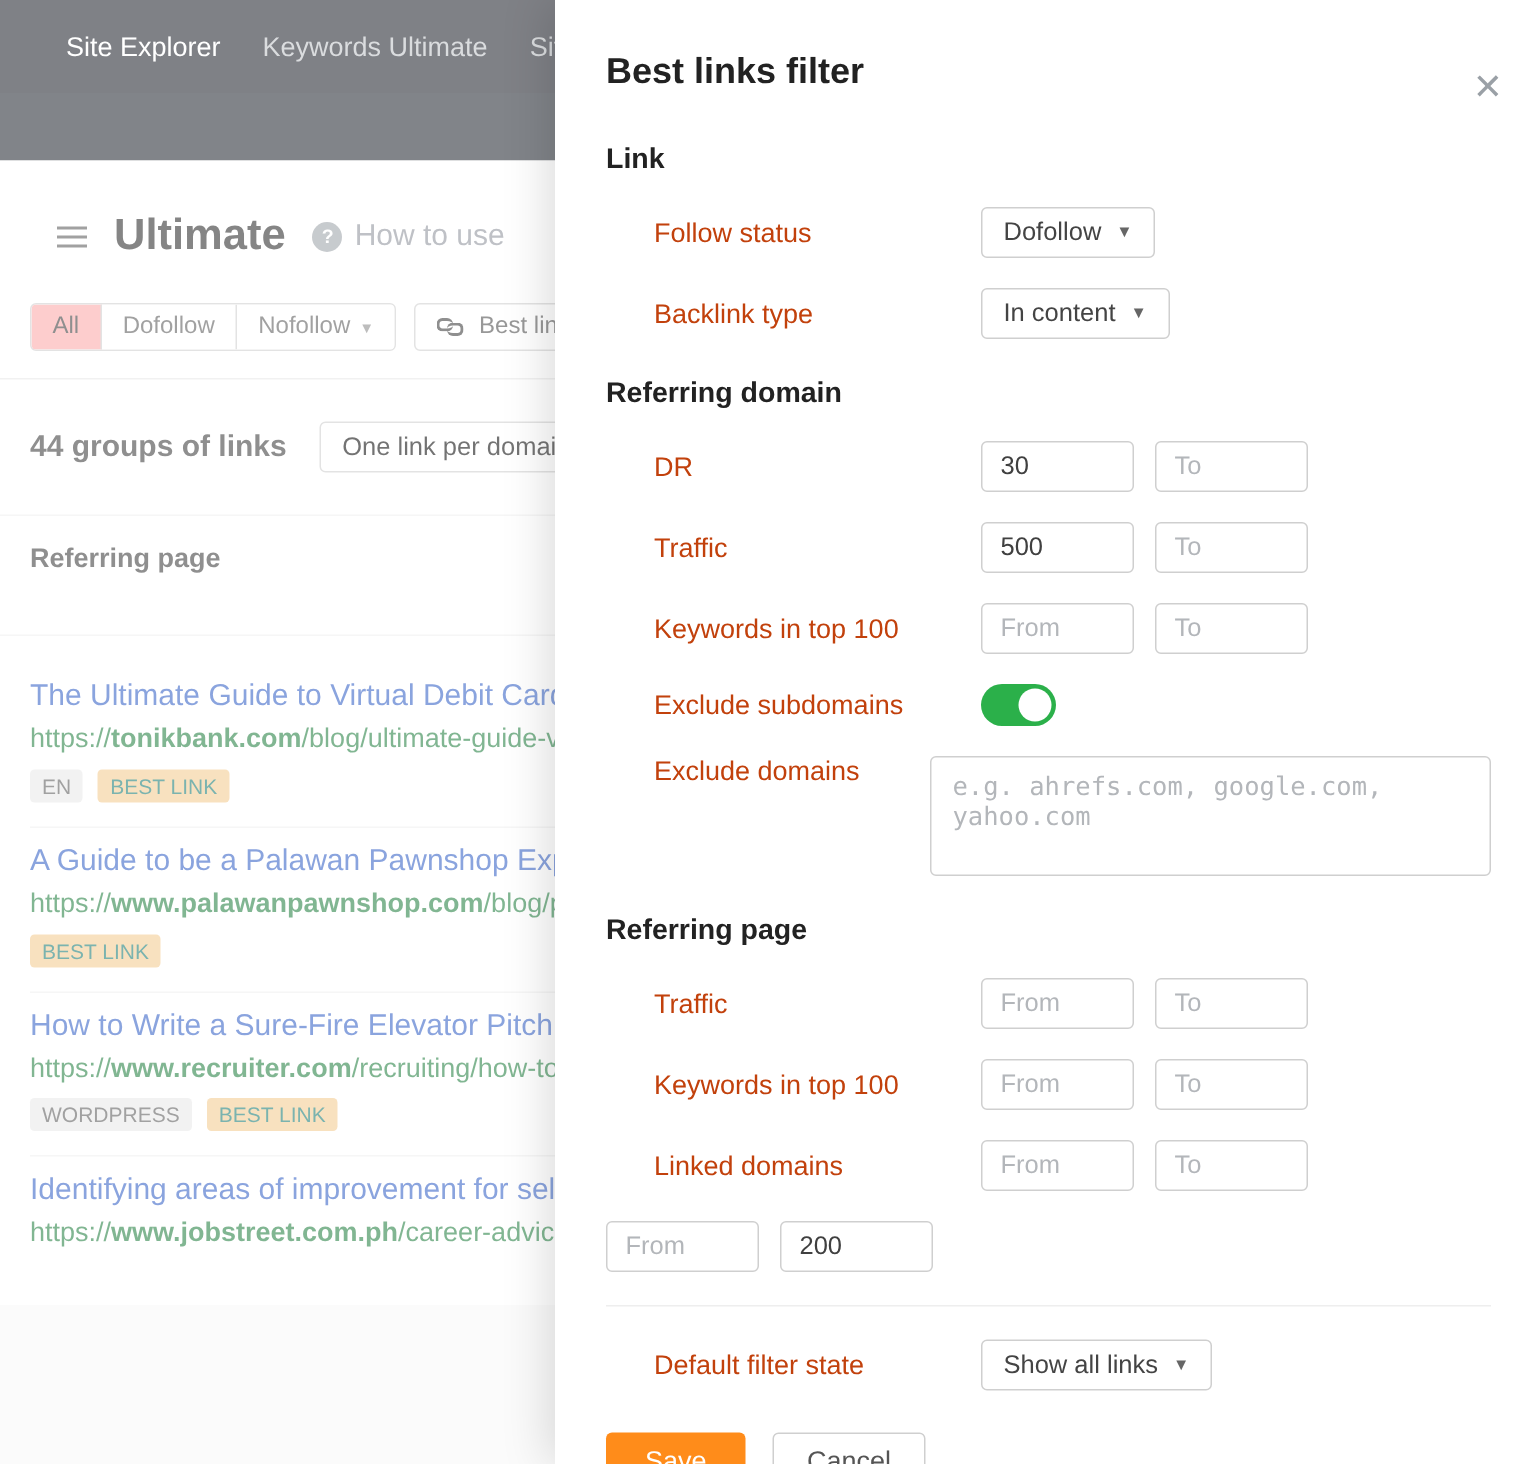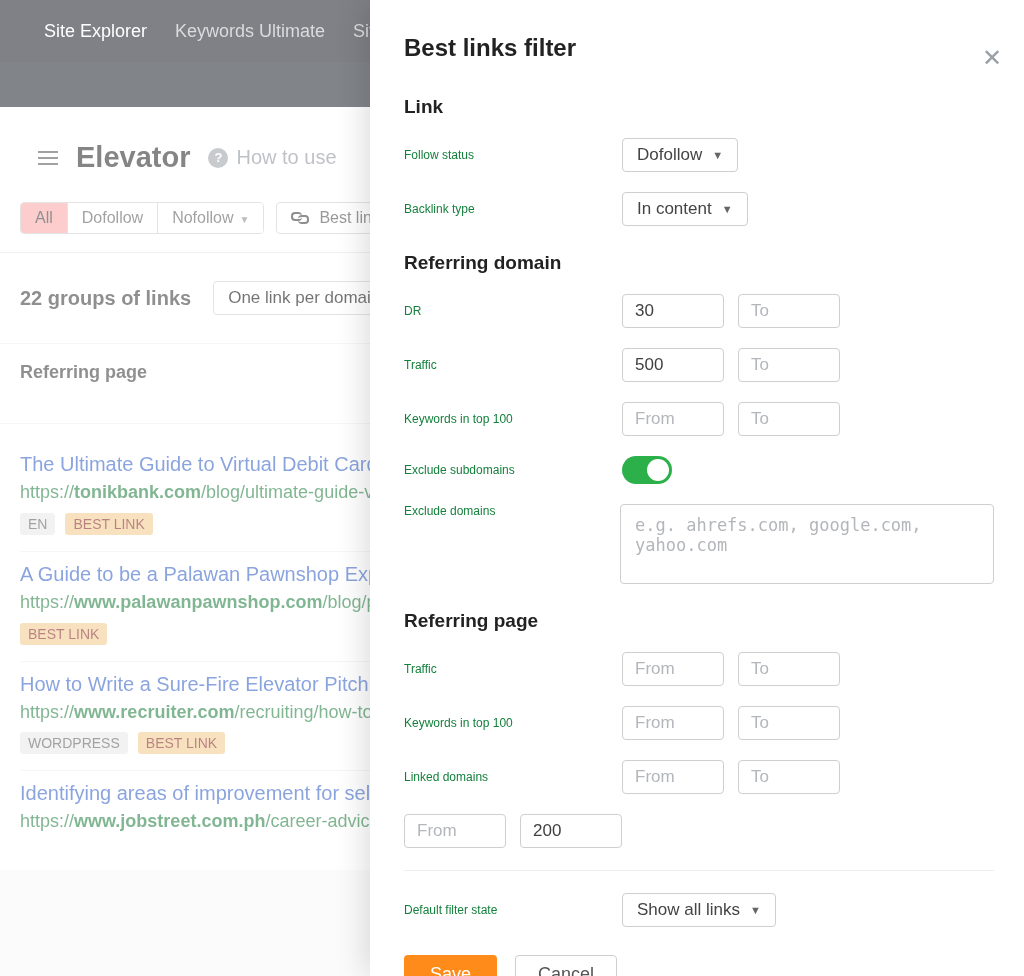--- a/index.html
+++ b/index.html
@@ -68,36 +68,36 @@
   .colhead{ padding:18px 20px 40px 20px; font-size:18px; font-weight:700; color:#333; border-bottom:1px solid #eee;}
 
   .result-list{ padding: 18px 20px;}
   .result{ padding:8px 0 16px 0; border-bottom:1px solid #eee;}
   .result a.title{ color:#2b59c3; font-size:20px; text-decoration:none; line-height:1.4;}
   .result .url{ color:#1b7a3a; font-size:18px; line-height:1.6; word-break:break-all;}
   .result .url b{ font-weight:700;}
   .dropcaret{color:#1b7a3a;font-size:11px;margin-left:4px;}
   .badges{ margin-top:6px; display:flex; gap:10px;}
   .badge{ font-size:14px; padding:3px 8px; border-radius:3px; background:#e8e8e8; color:#555; font-weight:500;}
-  .badge.best{ background:#f3c98b; color:#7f1d1d;}
+  .badge.best{ background:#f3c98b; color:#0f766e;}
 
   
   .dim{ position:absolute; inset:0; background:rgba(255,255,255,0.45); pointer-events:none;}
 
   
   .panel{
     position:absolute; top:0; right:0; width:654px; height:100%;
     background:#fff; box-shadow:-4px 0 30px rgba(0,0,0,.15);
     padding:34px 30px 20px 34px; overflow:auto;
   }
   .panel .close{ position:absolute; top:44px; right:22px; font-size:24px; color:#9aa0a6; cursor:pointer;}
   .panel h2{ font-size:24px; font-weight:700; color:#222; margin-bottom:34px;}
   .section-h{ font-size:19px; font-weight:700; margin:8px 0 20px 0; color:#222;}
   .row{ display:flex; align-items:center; margin-bottom:20px;}
-  .row .lab{ width:218px; font-size:12px; color:#15803d;}
+  .row .lab{ width:218px; font-size:18px; color:#c2410c;margin-left:32px;}
   .row .ctrls{ display:flex; gap:14px; align-items:center;}
   .sel-btn{ border:1px solid #cfcfcf; border-radius:4px; padding:6px 14px; font-size:17px; color:#444; background:#fff; cursor:pointer; display:flex; align-items:center; gap:10px;}
   .sel-btn .cv{font-size:11px;color:#666;}
   .inp{ border:1px solid #cfcfcf; border-radius:4px; padding:6px 12px; font-size:17px; color:#404040; width:102px;}
   .inp::placeholder{ color:#b3b6ba;}
   .ta{ border:1px solid #cfcfcf; border-radius:4px; padding:10px 14px; font-size:17px; width:374px; height:80px; resize:none;}
   .ta::placeholder{ color:#b3b6ba;}
 
   .toggle{ width:50px; height:28px; border-radius:14px; background:#2bb04a; position:relative; cursor:pointer;}
   .toggle .knob{ position:absolute; right:3px; top:3px; width:22px; height:22px; border-radius:50%; background:#fff;}
@@ -121,41 +121,41 @@
   <span>Competitive Analysis</span>
 
 </div>
 <div class="darkbar2"></div>
 
 <div class="page">
   <div class="page-head">
     <div class="hamb">
         <span></span>
       </div>
-    <div class="page-title">Elevator</div>
+    <div class="page-title">Ultimate</div>
     <div class="howto">
       <span class="qicon">?</span>
       <span>How to use</span>
     </div>
   </div>
 
   <div class="filter-row">
     <div class="seg">
       <div class="sel">All</div>
       <div>Dofollow</div>
       <div><span>Nofollow</span><span class="caret">▼</span></div>
     </div>
     <div class="btnfilter">
       <span class="linkico"></span>
       <span>Best links</span>
     </div>
   </div>
 
   <div class="subrow">
-    <div class="label">22 groups of links</div>
+    <div class="label">44 groups of links</div>
     <div class="dropbtn"><span>One link per domain</span></div>
   </div>
 
   <div class="colhead">Referring page</div>
 
   <div class="result-list">
     <div class="result">
       <a class="title">The Ultimate Guide to Virtual Debit Cards | Tonik Bank</a>
       <div class="url"><span>https://</span><b>tonikbank.com</b><span>/blog/ultimate-guide-virtual-debit-cards</span> <span class="dropcaret">▼</span></div>
       <div class="badges">

